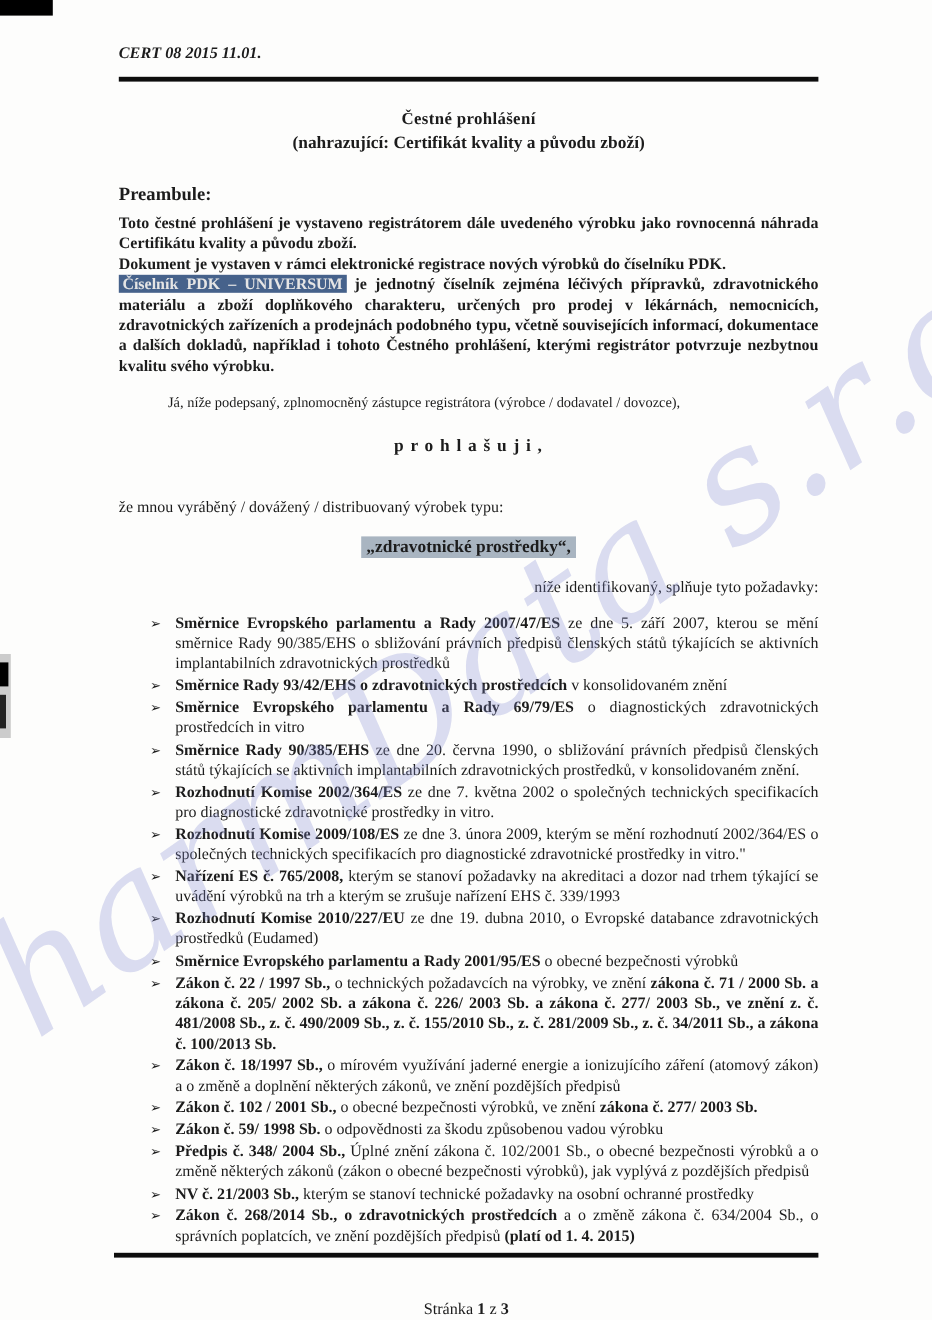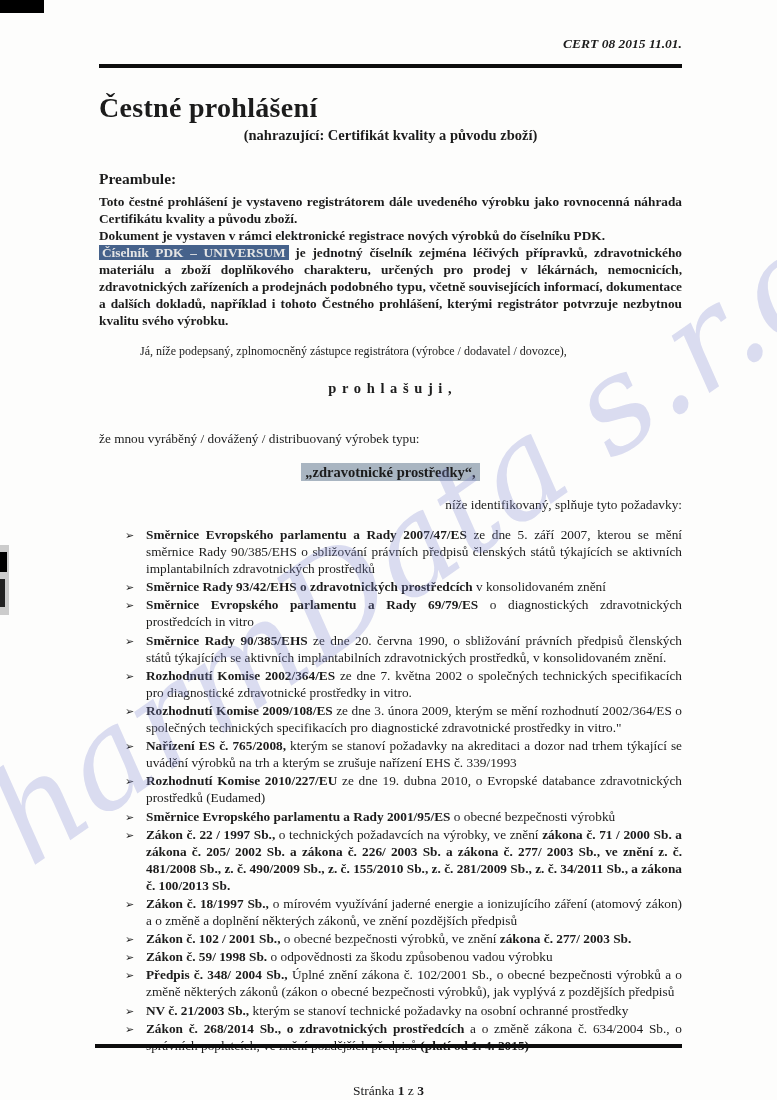--- a/index.html
+++ b/index.html
@@ -9,28 +9,27 @@
     width:777px; height:1100px;
     margin:0 auto;
     background:#fdfdfc;
     overflow:hidden;
     color:#1c1c1c;
     font-family:"Liberation Serif", serif;
   }
   .content { position:relative; z-index:1; padding:36px 95px 0 99px; }
 
   .doc-code {
-    text-align:right;
     font-style:italic;
     font-weight:bold;
     font-size:13.5px;
   }
   .rule-top { height:4px; background:#0d0d0d; margin-top:12px; }
 
-  .title { margin-top:24px; text-align:left; font-size:28px; font-weight:bold; letter-spacing:.3px; }
+  .title { margin-top:24px; text-align:center; font-size:14px; font-weight:bold; letter-spacing:.3px; }
   .subtitle { margin-top:3px; text-align:center; font-size:14.5px; font-weight:bold; }
 
   .preamble-heading { margin-top:26px; font-size:15.5px; font-weight:bold; }
   .preamble p { font-size:13.3px; line-height:17px; font-weight:bold; text-align:justify; }
   .preamble p:first-of-type { margin-top:5px; }
 
   .hl-dark {
     background:var(--highlight-dark-bg,#46628b);
     color:#e5e5e5;
     padding:0 3px;

